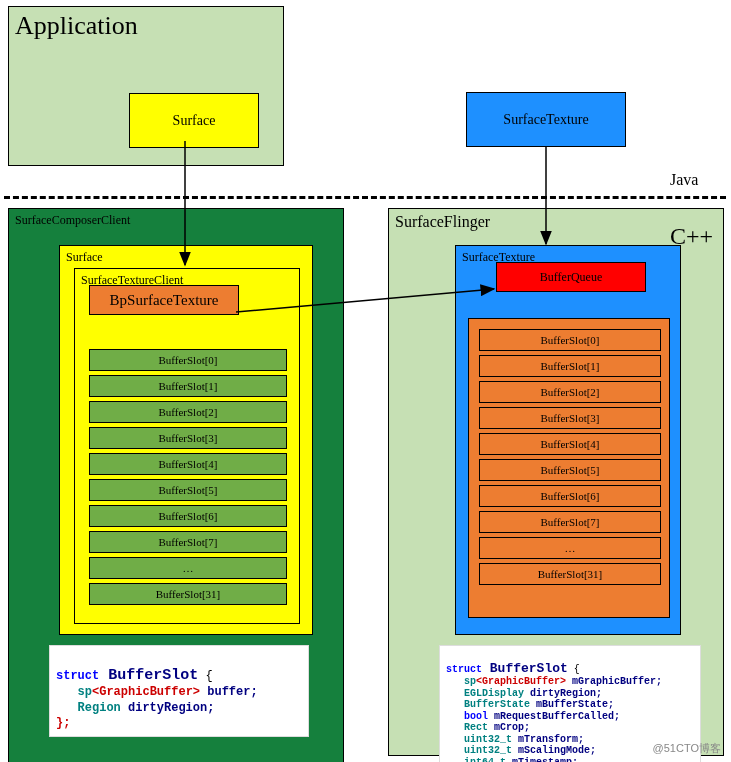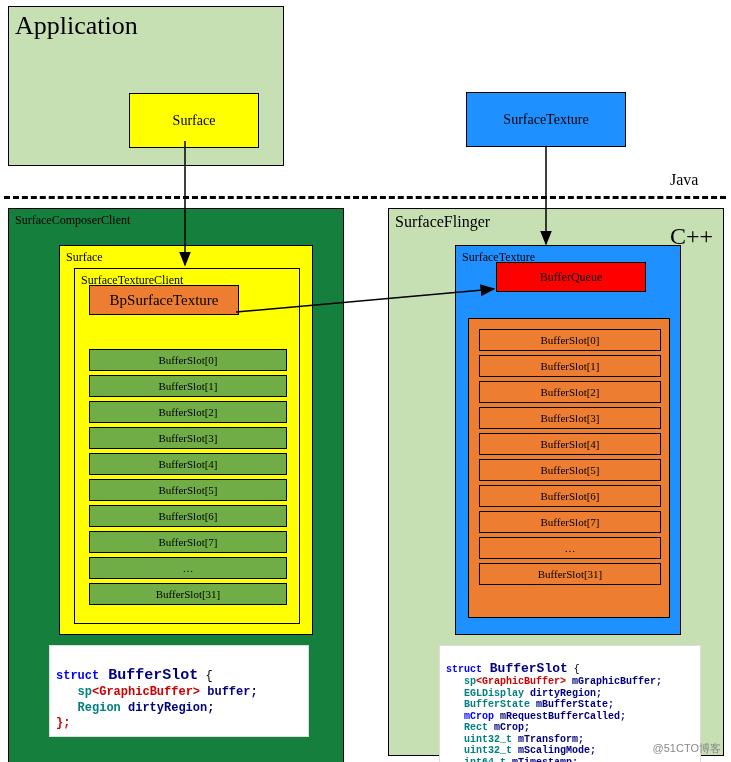--- a/index.html
+++ b/index.html
@@ -135,21 +135,21 @@
           <div class="slot" style="background: rgb(237, 125, 49);">BufferSlot[31]</div>
         </div>
     </div>
   </div>
 
   <div class="code-box" style="left:50px; top:436px; width:262px; font-size:10px; line-height:1.15;">
 <span class="kw-blue">struct</span><span class="kw-navy" style="font-size:13px;"> BufferSlot</span><span> {</span>
 <span class="kw-teal">   sp</span><span class="kw-red">&lt;GraphicBuffer&gt;</span><span class="kw-navy"> mGraphicBuffer;</span>
 <span class="kw-teal">   EGLDisplay</span><span class="kw-navy"> dirtyRegion;</span>
 <span class="kw-teal">   BufferState</span><span class="kw-navy"> mBufferState;</span>
-<span class="kw-blue">   mCrop</span><span class="kw-navy"> mRequestBufferCalled;</span>
+<span class="kw-blue">   bool</span><span class="kw-navy"> mRequestBufferCalled;</span>
 <span class="kw-teal">   Rect</span><span class="kw-navy"> mCrop;</span>
 <span class="kw-teal">   uint32_t</span><span class="kw-navy"> mTransform;</span>
 <span class="kw-teal">   uint32_t</span><span class="kw-navy"> mScalingMode;</span>
 <span class="kw-teal">   int64_t</span><span class="kw-navy"> mTimestamp;</span>
 
 
 
 
 </div>
 </div>

